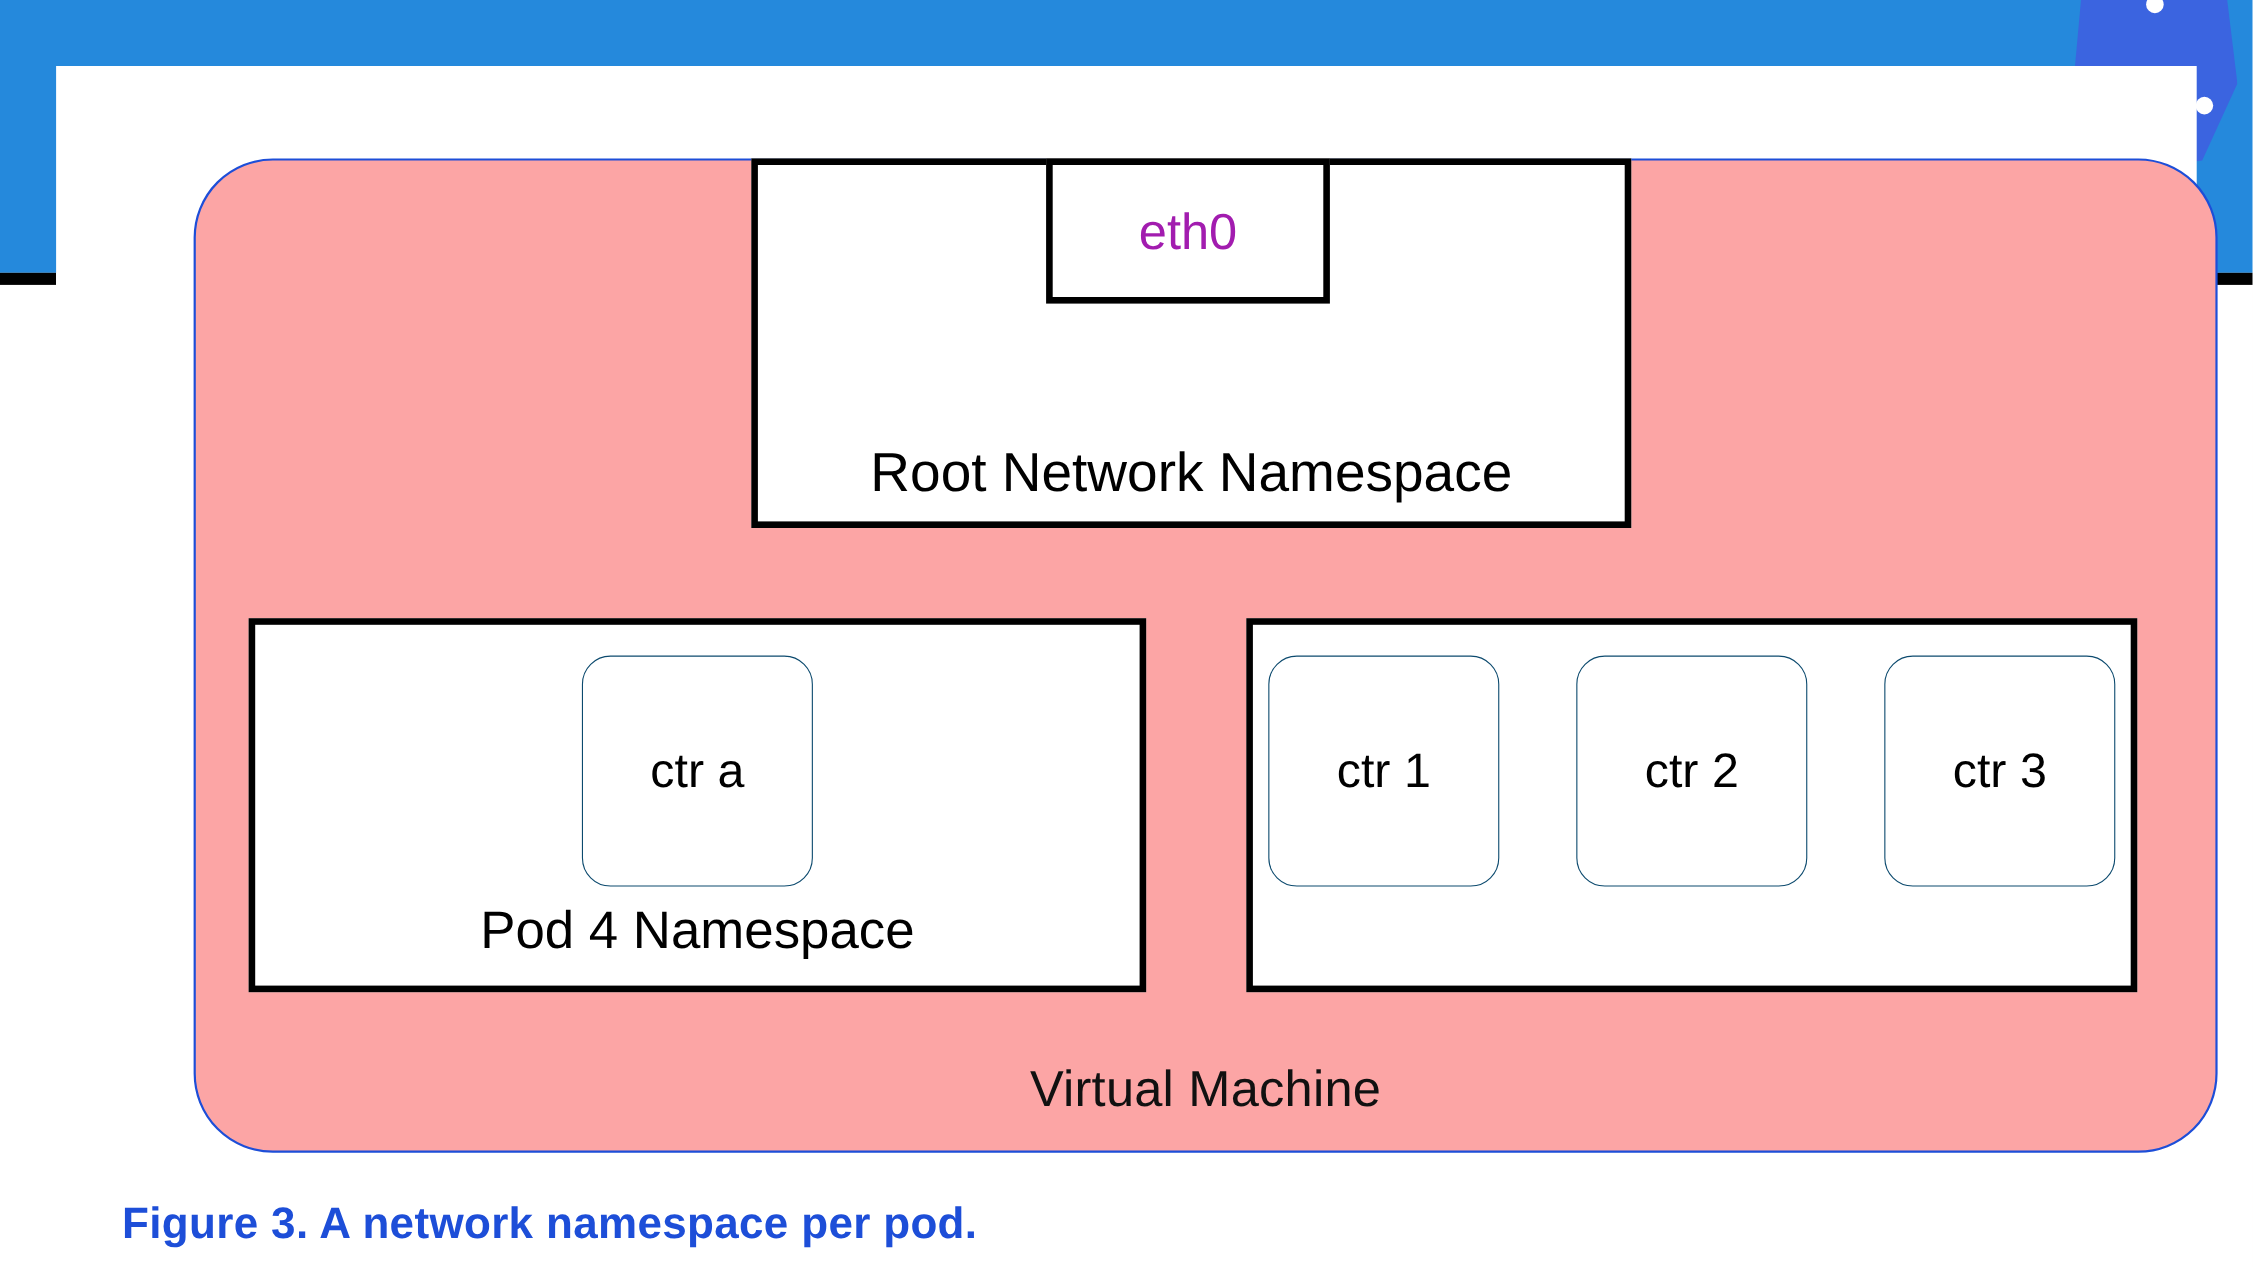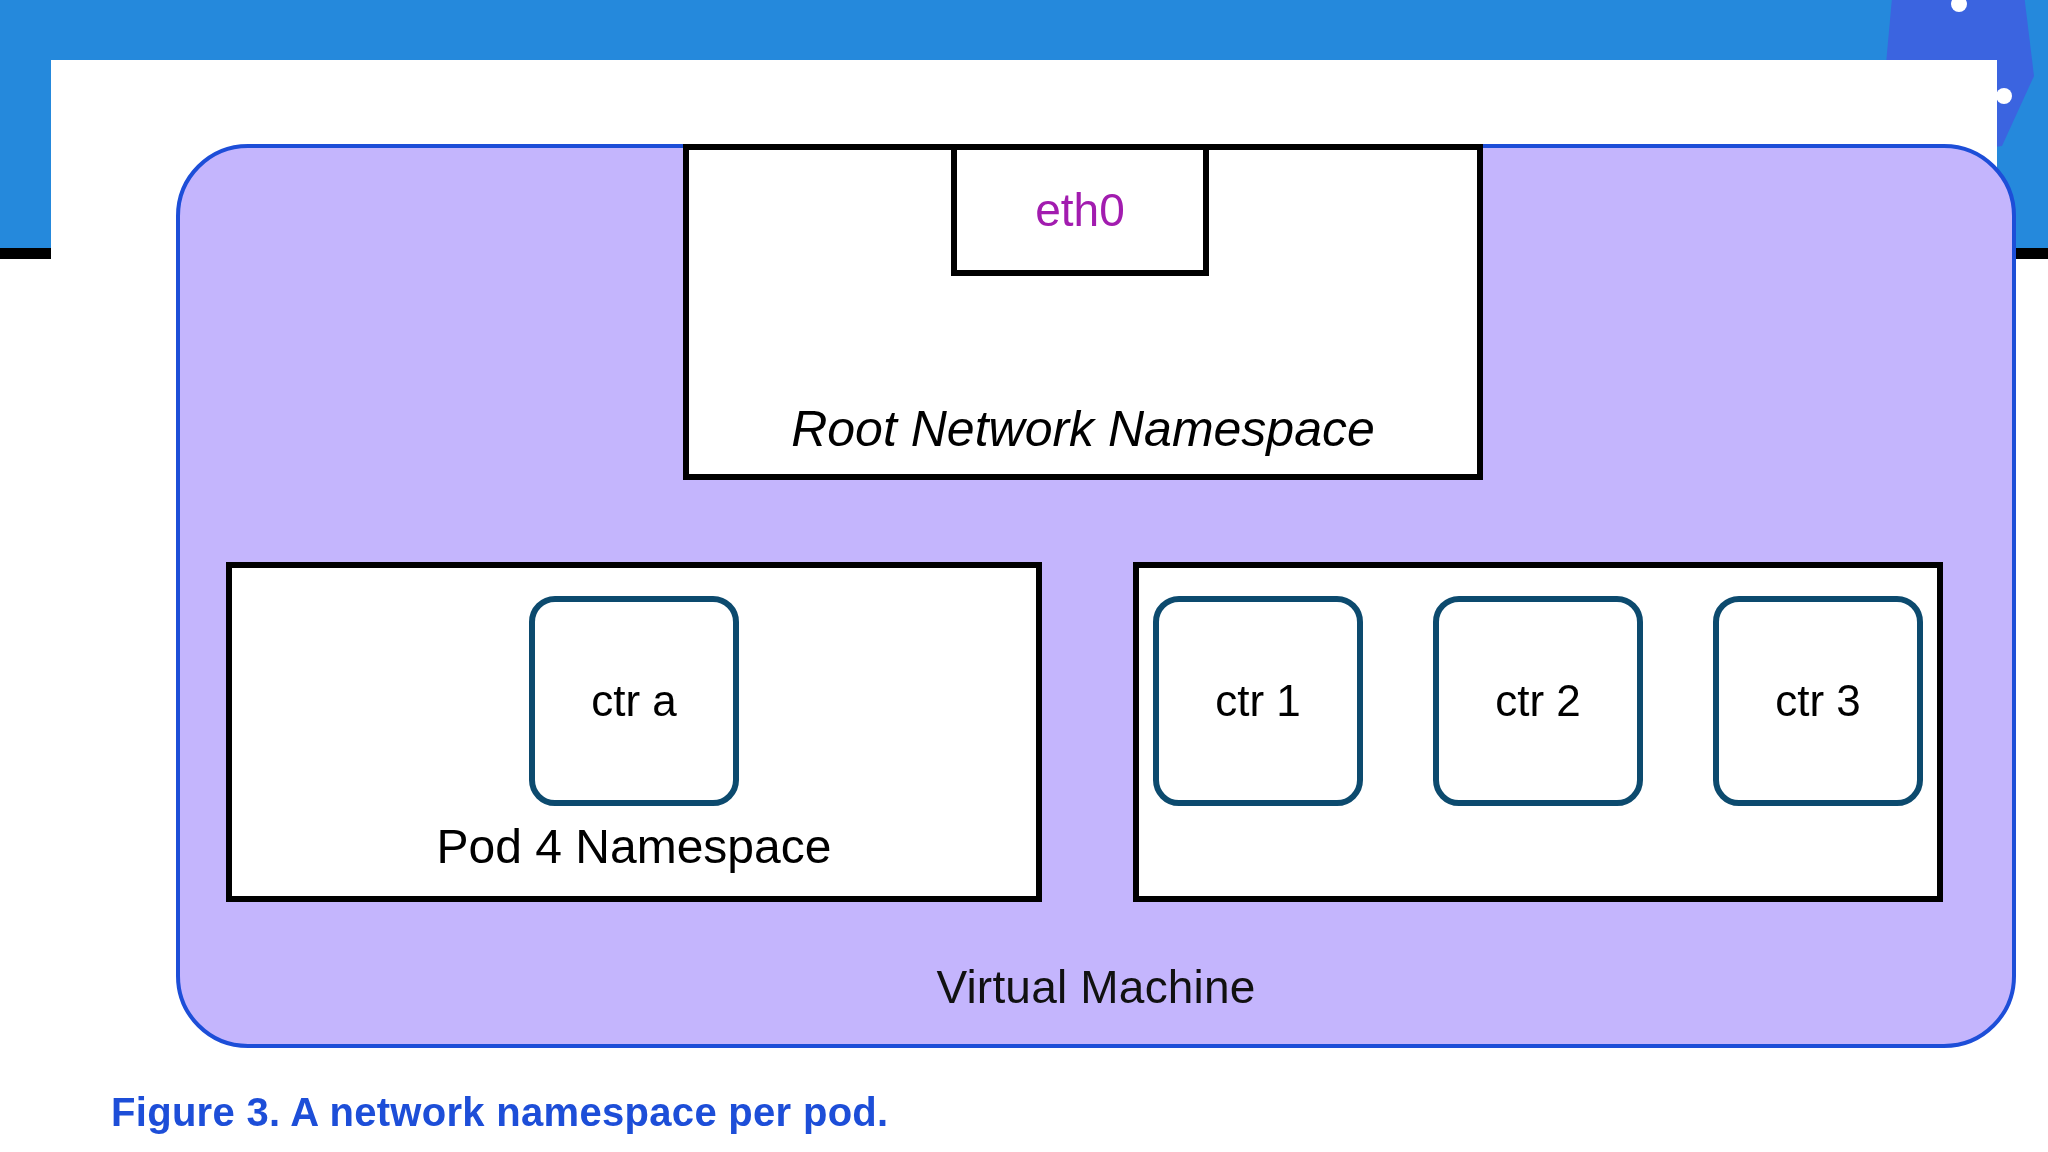--- a/index.html
+++ b/index.html
@@ -59,23 +59,23 @@
     background: #ffffff;
   }
 
   
   .vm-box {
     position: absolute;
     left: 125px;
     top: 84px;
     width: 1840px;
     height: 904px;
-    border: 4px solid #1d4ed8;
+    border: 2px solid #1d4ed8;
     border-radius: 72px;
-    background: #c4b5fd;
+    background: #fca5a5;
     box-sizing: border-box;
   }
   .vm-label {
     position: absolute;
     left: 0;
     right: 0;
     bottom: 30px;
     text-align: center;
     font-size: 46px;
     color: #111111;
@@ -94,21 +94,20 @@
     box-sizing: border-box;
   }
   .root-ns-label {
     position: absolute;
     left: 0;
     right: 0;
     bottom: 16px;
     text-align: center;
     font-size: 50px;
     color: #000000;
-    font-style: italic;
   }
 
   
   .eth0-box {
     position: absolute;
     left: 900px;
     top: 84px;
     width: 258px;
     height: 132px;
     border: 6px solid #000000;
@@ -141,21 +140,21 @@
     top: 28px;
     display: flex;
     justify-content: center;
     gap: 78px;
   }
   .pod-2 .pod-ctrs { gap: 70px; }
 
   .ctr-box {
     width: 210px;
     height: 210px;
-    border: 6px solid #0c4a6e;
+    border: 1px solid #0c4a6e;
     border-radius: 26px;
     background: #ffffff;
     box-sizing: border-box;
     display: flex;
     align-items: center;
     justify-content: center;
   }
   .ctr-label {
     font-size: 44px;
     color: #000000;

